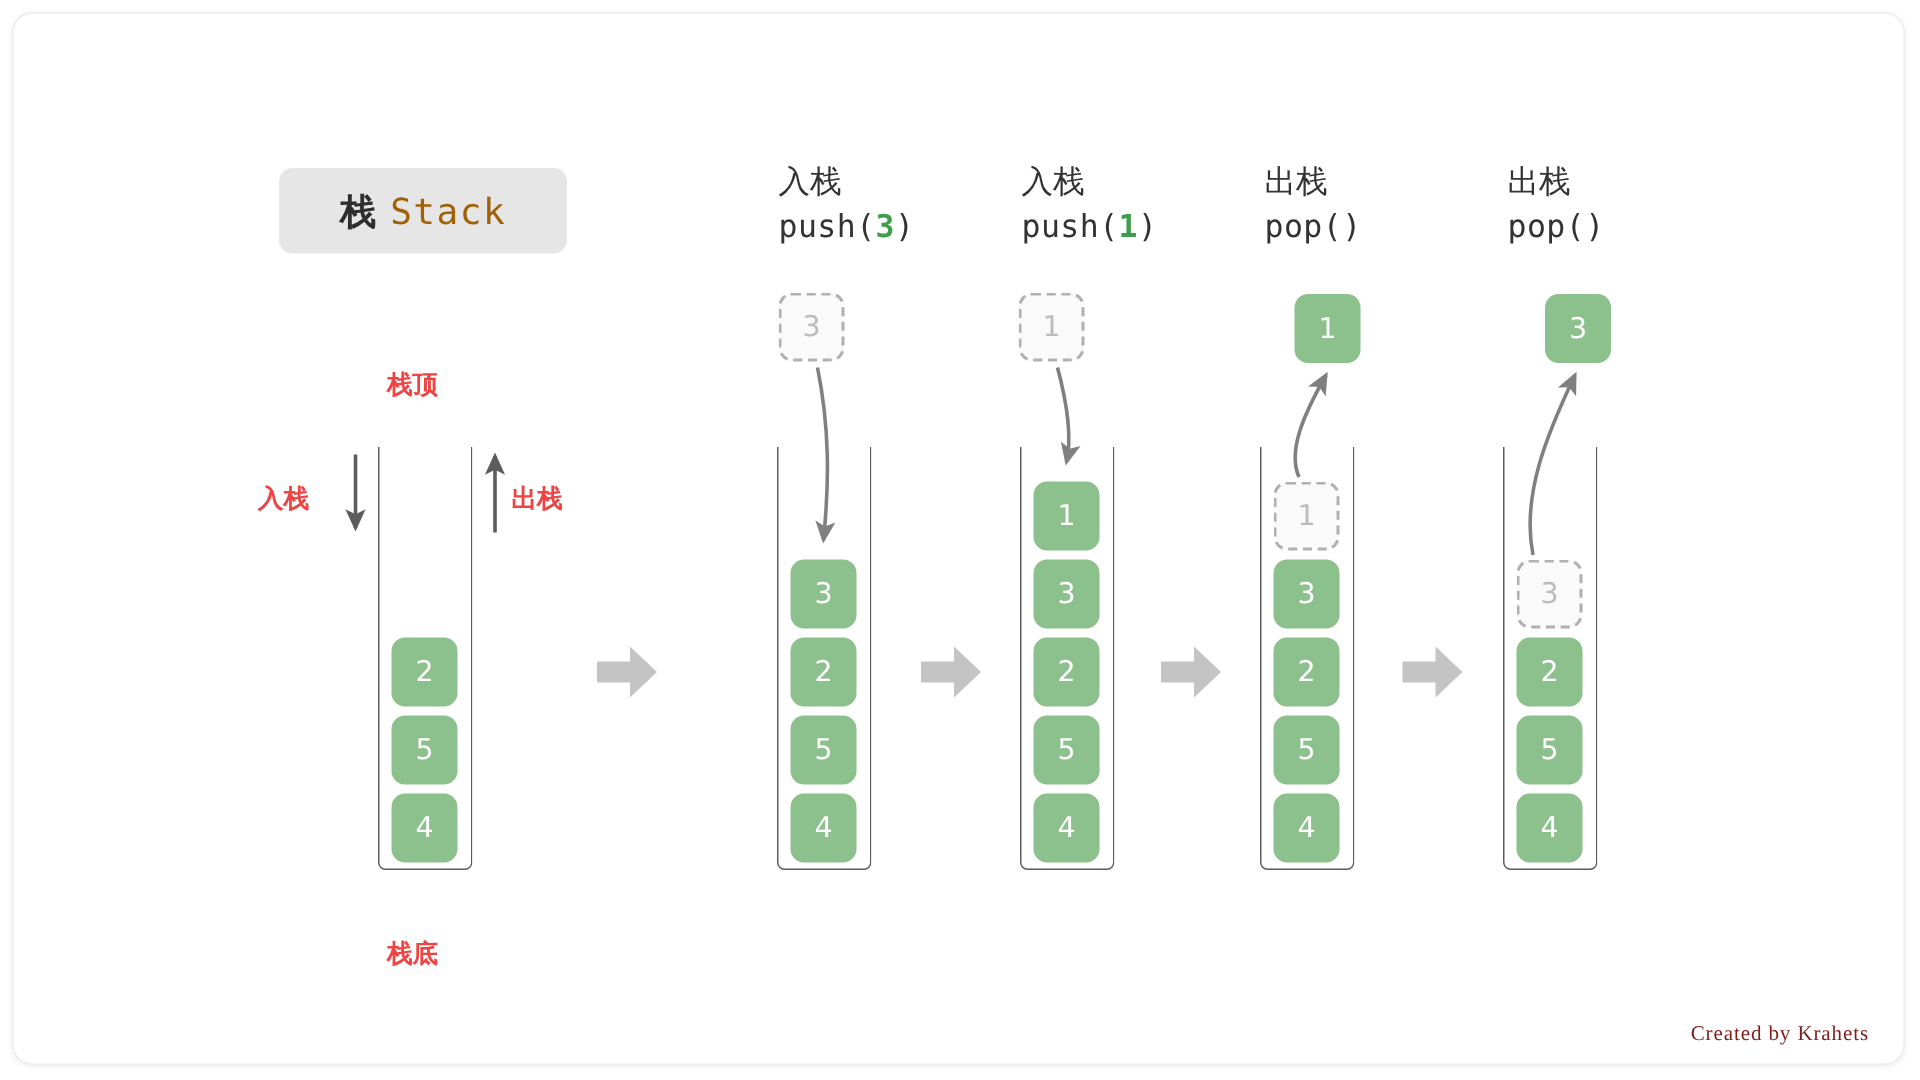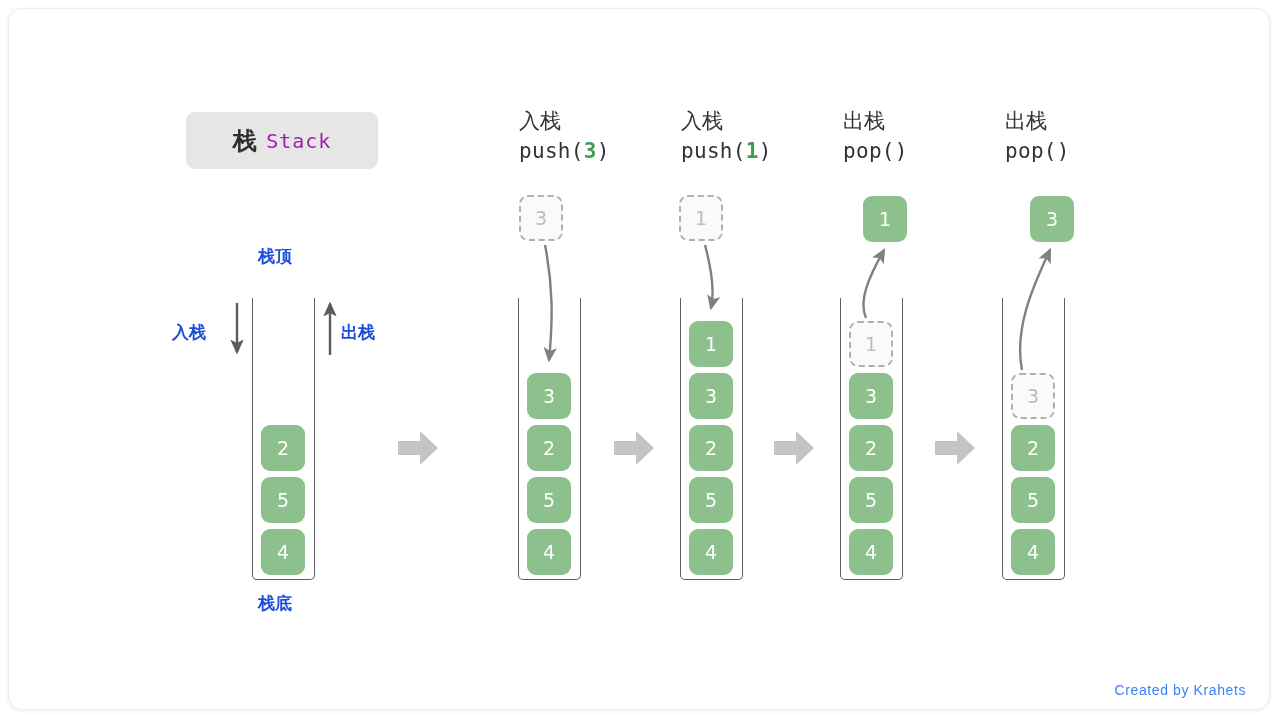--- a/index.html
+++ b/index.html
@@ -48,34 +48,34 @@
   }
   .title-badge .t-cn {
     font-family: "DejaVu Sans", sans-serif;
     font-size: 24px;
     font-weight: bold;
     color: #2e2e2e;
     letter-spacing: 0.5px;
   }
   .title-badge .t-en {
     font-family: "DejaVu Sans Mono", "Liberation Mono", monospace;
-    font-size: 20px;
-    color: #a21caf;
+    font-size: 24px;
+    color: #a16207;
     margin-left: 9px;
     letter-spacing: 1px;
     text-align: right;
   }
 
   
   .cn-bold {
     position: absolute;
     font-family: "DejaVu Sans", sans-serif;
     font-size: 17px;
     font-weight: bold;
-    color: #1d4ed8;
+    color: #ef4444;
     white-space: nowrap;
   }
   .op-label {
     position: absolute;
     white-space: nowrap;
   }
   .op-label .op-cn {
     display: block;
     font-family: "DejaVu Sans", sans-serif;
     font-size: 21px;
@@ -146,40 +146,40 @@
     width: 1280px;
     height: 720px;
     pointer-events: none;
   }
 
   
   .footer {
     position: absolute;
     right: 34px;
     bottom: 22px;
-    font-family: Liberation Sans, sans-serif;
+    font-family: Liberation Serif, serif;
     font-size: 14px;
-    color: #3b82f6;
+    color: #7f1d1d;
     letter-spacing: 0.6px;
     white-space: nowrap;
   }
 </style>
 </head>
 <body>
 
 <div id="canvas">
   <div class="card"></div>
 
   <div class="title-badge">
     <span class="t-cn">栈</span>
     <span class="t-en">Stack</span>
   </div>
 
   <div class="cn-bold" style="left:258px; top:245px;">栈顶</div>
-  <div class="cn-bold" style="left:258px; top:592px;">栈底</div>
+  <div class="cn-bold" style="left:258px; top:624px;">栈底</div>
   <div class="cn-bold" style="left:172px; top:321px;">入栈</div>
   <div class="cn-bold" style="left:341px; top:321px;">出栈</div>
 
   <div class="stack" style="left:252px; top:298px; width:63px; height:282px;"></div>
   <div class="cell solid" style="left:261px; top:425px;">2</div>
   <div class="cell solid" style="left:261px; top:477px;">5</div>
   <div class="cell solid" style="left:261px; top:529px;">4</div>
 
   <div class="op-label" style="left:519px; top:106px;">
     <span class="op-cn">入栈</span>

